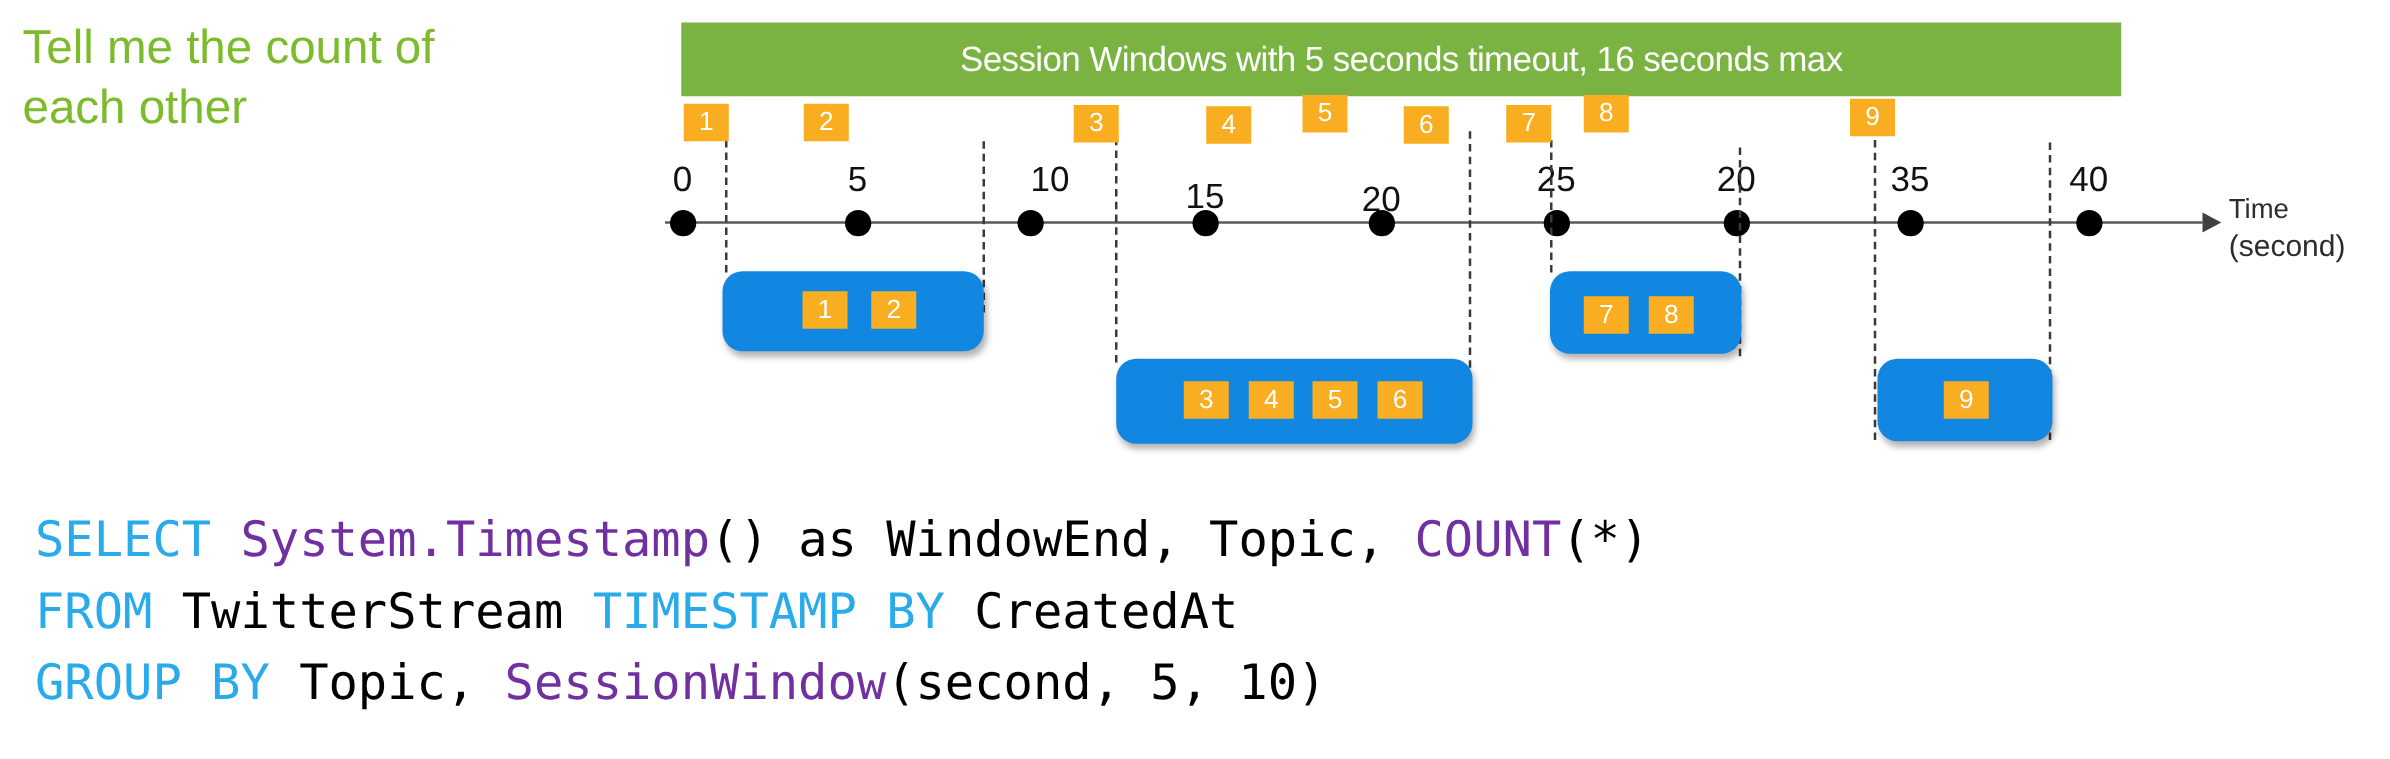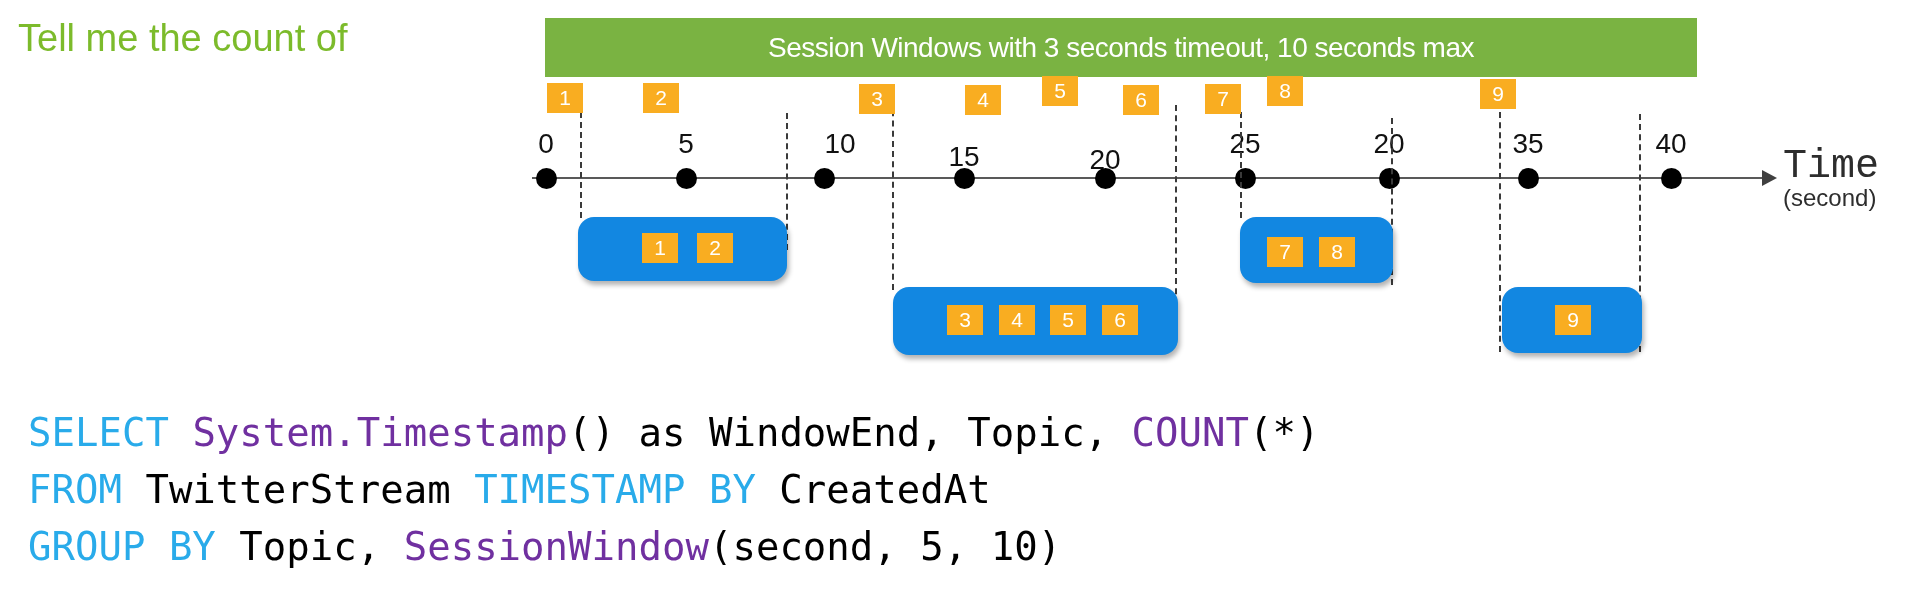--- a/index.html
+++ b/index.html
@@ -4,41 +4,42 @@
 <style>
   html,body{margin:0;padding:0;background:#fff;}
   .stage{position:relative;width:1912px;height:607px;background:#ffffff;overflow:hidden;
          font-family:"Liberation Sans", sans-serif;}
   .prompt{position:absolute;left:18px;top:14px;width:460px;font-size:38px;line-height:48px;font-weight:400;}
   .banner{position:absolute;left:545px;top:18px;width:1152px;height:59px;display:flex;align-items:center;justify-content:center;}
   .banner-label{color:#ffffff;font-size:28px;letter-spacing:-0.5px;font-weight:300;}
   .axis-line{position:absolute;height:2px;background:#595959;}
   .axis-arrow{position:absolute;width:0;height:0;border-top:8px solid transparent;border-bottom:8px solid transparent;border-left:15px solid #404040;}
   .time-label{position:absolute;color:#2d2d2d;}
-  .time-label .l1{font-size:40px;line-height:34px;font-family:Liberation Mono, monospace;}
+  .time-label .l1{font-size:22px;line-height:34px;}
   .time-label .l2{font-size:24px;line-height:28px;}
   .tick-dot{position:absolute;width:21px;height:21px;border-radius:50%;background:#000;}
   .tick-label{position:absolute;width:60px;text-align:center;font-size:28px;color:#111;}
   .chip{position:absolute;width:36px;height:30px;line-height:30px;text-align:center;color:#fff;font-size:21px;}
   .dash{position:absolute;width:0;border-left:2px dashed #3a3a3a;}
   .win{position:absolute;border-radius:16px;box-shadow:2px 4px 5px rgba(0,0,0,0.30);}
   .code{position:absolute;left:28px;top:404px;font-family:"DejaVu Sans Mono","Liberation Mono",monospace;
         font-size:39px;line-height:57px;white-space:pre;}
   .code-line{height:57px;}
 </style>
 </head>
 <body>
 
 <div class="stage">
   <div class="prompt" id="prompt" style="color: rgb(124, 187, 43);">
       <div class="">Tell me the count of</div>
+      <div class="">each other</div>
     </div>
 
   <div class="banner" id="banner" style="background: rgb(122, 179, 66);">
-    <span class="banner-label">Session Windows with 3 seconds timeout, 10 seconds max</span>
+    <span class="banner-label">Session Windows with 5 seconds timeout, 16 seconds max</span>
   </div>
 
   <div id="diagram">
     <div class="axis-line" id="axisLine" style="left: 532px; top: 177px; width: 1230px;"></div>
     <div class="axis-arrow" id="axisArrow" style="left: 1762px; top: 170px;"></div>
     <div class="time-label" id="timeLabel" style="left: 1783px; top: 150px;">
       <div class="l1">Time</div>
       <div class="l2">(second)</div>
     </div>
   <div class="tick-label" style="left: 516px; top: 128px;">0</div>

